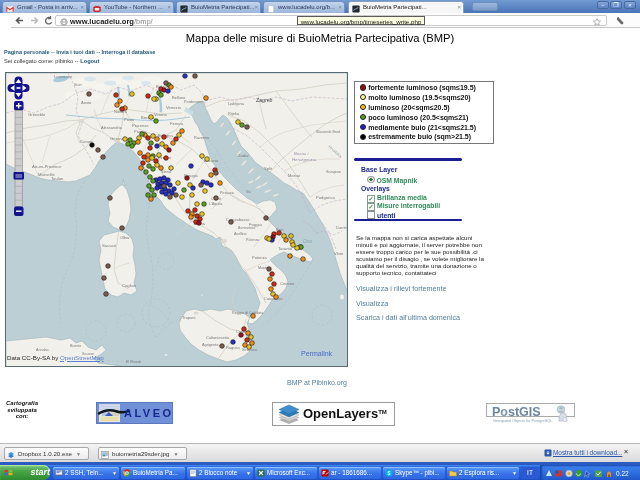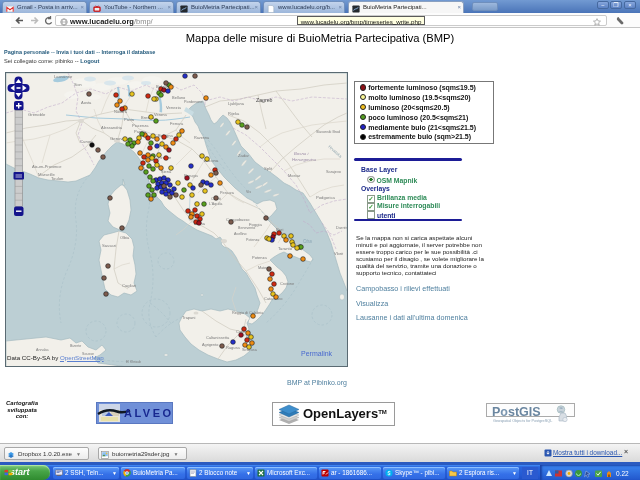--- a/index.html
+++ b/index.html
@@ -57,21 +57,21 @@
          border-radius:2px;font-size:6.2px;color:#333;line-height:11px;white-space:nowrap;box-sizing:border-box;padding-left:13px}
   .dlbtn .arr{color:#777;font-size:5px;margin-left:4px}
   #showall{position:absolute;left:553px;top:5px;font-size:6.4px;color:#2a56b0;text-decoration:underline}
   #shelfx{position:absolute;left:624px;top:4px;font-size:7px;color:#555;font-weight:bold}
   
   #winbottom{left:0;top:462px;width:640px;height:3px;background:#2b5bc0}
   #taskbar{left:0;top:465px;width:640px;height:15px;background:linear-gradient(#4590f8 0%,#2a65dd 12%,#2459d2 70%,#1e4fc4 100%)}
   #startbtn{position:absolute;left:0;top:0;width:50px;height:15px;border-radius:0 7px 7px 0;
             background:linear-gradient(#7ecb7e 0%,#48a548 40%,#2f8b2f 100%);
             box-shadow:inset 0 1px 1px #b5e8a5;color:#fff;font-weight:bold;font-style:italic;font-size:9px;
-            line-height:14px;text-align:left;padding-left:10px;box-sizing:border-box}
+            line-height:14px;text-align:right;padding-left:10px;box-sizing:border-box}
   .task{position:absolute;top:1.5px;height:12.5px;border-radius:2px;background:linear-gradient(#5a9bf8,#3570e8 60%,#2f68e0);
         box-shadow:inset 0 1px 0 #8ec0ff;font-size:6.3px;color:#fff;line-height:12px;white-space:nowrap;
         overflow:hidden;box-sizing:border-box;padding-left:12px}
   .task .ticon{position:absolute;left:2px;top:2.5px;width:8px;height:8px}
   #lang{position:absolute;left:522px;top:1.5px;width:16px;height:12.5px;background:#2a5ad0;color:#fff;font-size:6.5px;
         line-height:12px;text-align:center}
   #tray{position:absolute;left:540px;top:0;width:100px;height:15px;background:linear-gradient(#3b86f0,#2257cc);
         box-shadow:inset 2px 1px 2px #1a44a8}
   #clock{position:absolute;left:616px;top:4.5px;font-size:6.5px;color:#fff}
 </style></head>
@@ -530,23 +530,23 @@
   <div class="lsbar" style="top:1px"></div>
   <div class="lshead" style="top:9px">Base Layer</div>
   <div class="lsitem" style="top:18.5px"><span style="display:inline-block;width:5.5px;height:5.5px;border-radius:50%;border:1px solid #888;background:radial-gradient(circle at 50% 50%, #2a7a2a 0 40%, #e8f0e8 45%);vertical-align:-1px;margin-right:2px"></span>OSM Mapnik</div>
   <div class="lshead" style="top:27.5px">Overlays</div>
   <div class="lsitem" style="top:36.5px"><span class="cb">✓</span>Brillanza media</div>
   <div class="lsitem" style="top:45px"><span class="cb">✓</span>Misure interrogabili</div>
   <div class="lsitem" style="top:53.5px;color:#1c2a8a"><span class="cb"> </span>utenti</div>
   <div class="lsbar" style="top:61.5px"></div>
 </div>
 <div class="abs" id="para">Se la mappa non si carica aspettate alcuni<br>minuti e poi aggiornate, il server potrebbe non<br>essere troppo carico per le sue possibilità .ci<br>scusiamo per il disagio , se volete migliorare la<br>qualità del servizio, tramite una donazione o<br>supporto tecnico, contattateci</div>
-<div class="rlink" style="top:284px">Campobasso i rilievi effettuati</div>
+<div class="rlink" style="top:284px">Visualizza i rilievi fortemente</div>
 <div class="rlink" style="top:299px">Visualizza</div>
-<div class="rlink" style="top:313px">Lausanne i dati all'ultima domenica</div>
+<div class="rlink" style="top:313px">Scarica i dati all'ultima domenica</div>
 <div class="abs" id="attrib">Data CC-By-SA by <span>OpenStreetMap</span></div>
 <div class="abs" id="permalink">Permalink</div>
 <div class="abs" id="bmpat">BMP at Pibinko.org</div>
 <div class="abs" id="carto">Cartografia<br>sviluppata<br>con:</div>
 
 <div class="abs" style="left:96px;top:402px;width:77px;height:22px;background:#7090d8;border:1px solid #5a78c0;box-sizing:border-box">
   <div class="abs" style="left:2px;top:1px;width:21px;height:18px;background:#e8e4d8;overflow:hidden">
     <div class="abs" style="left:0;top:0;width:21px;height:6px;background:#cdd6e8"></div>
     <div class="abs" style="left:3px;top:7px;width:7px;height:5px;background:#b8c8e0"></div>
     <div class="abs" style="left:12px;top:6px;width:8px;height:6px;background:#d8d0b8"></div>

